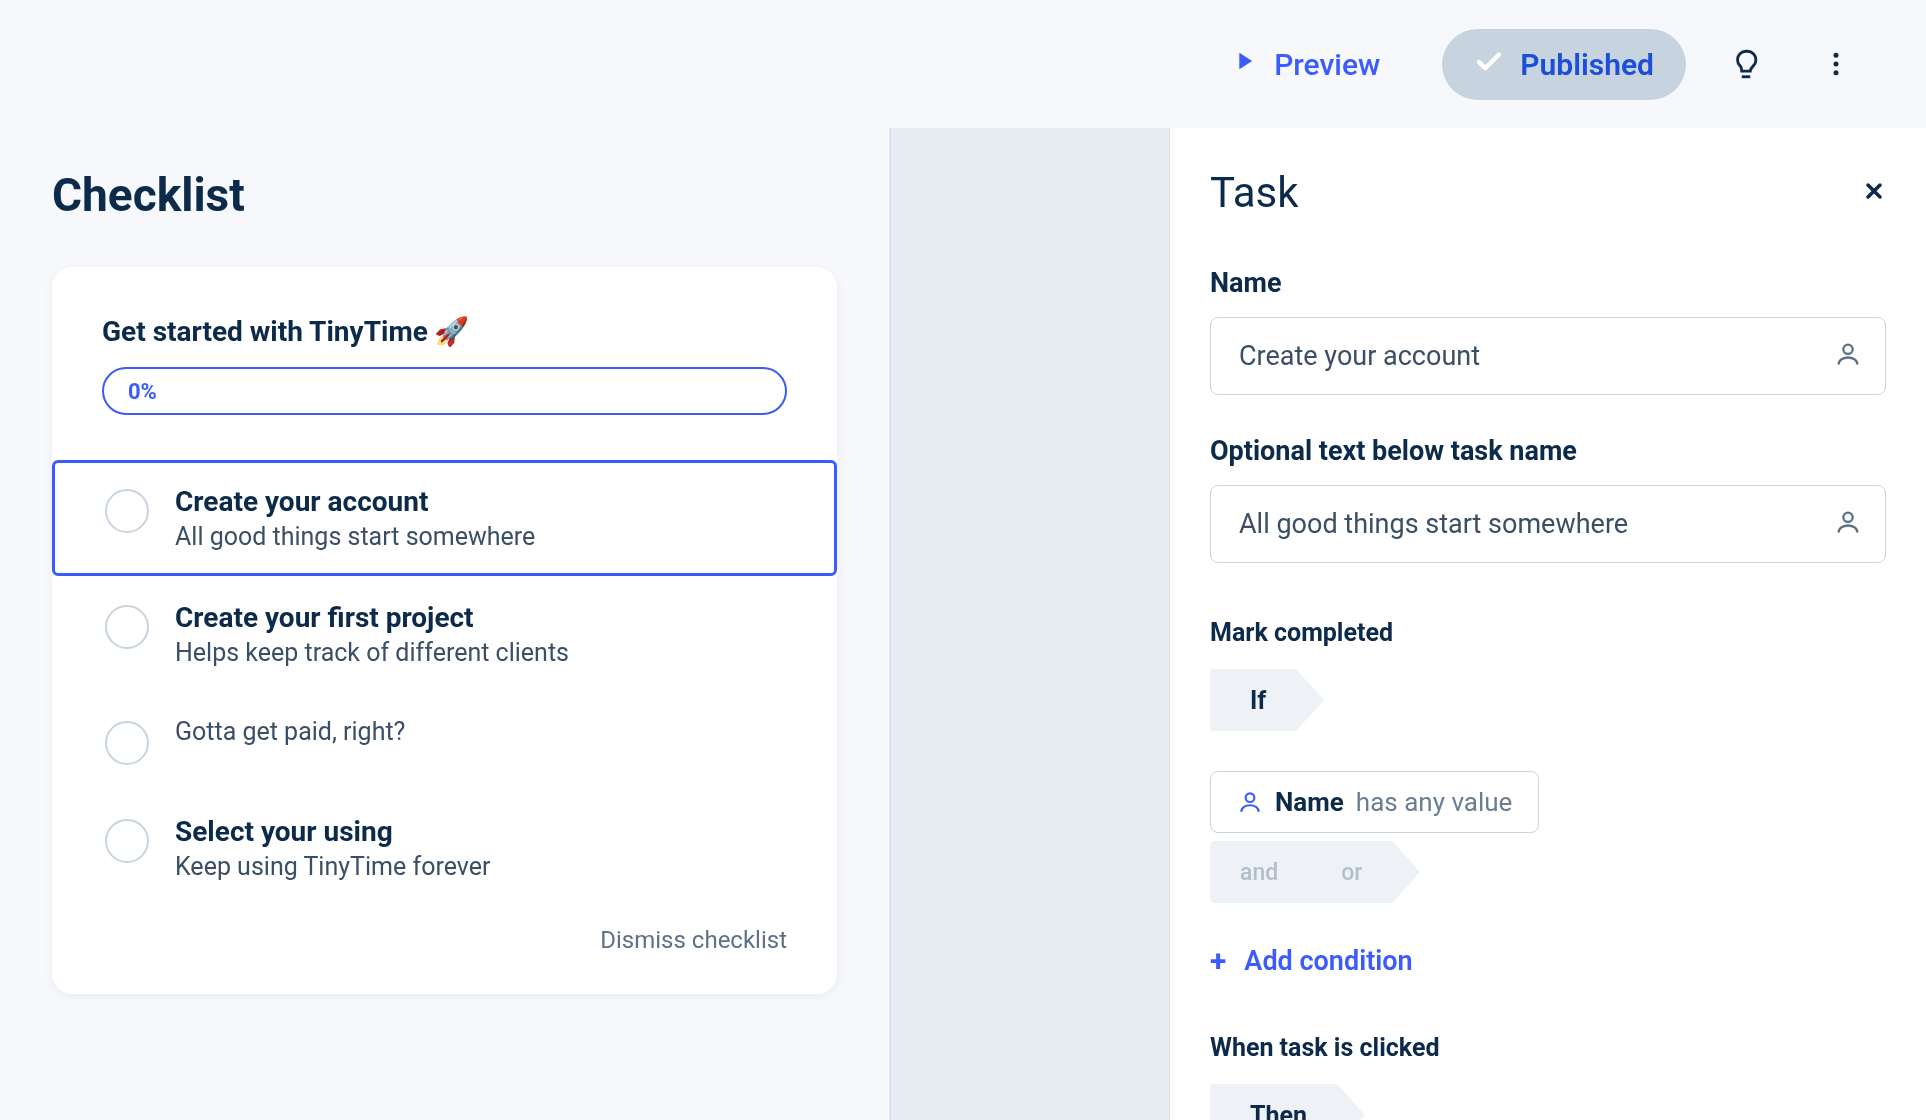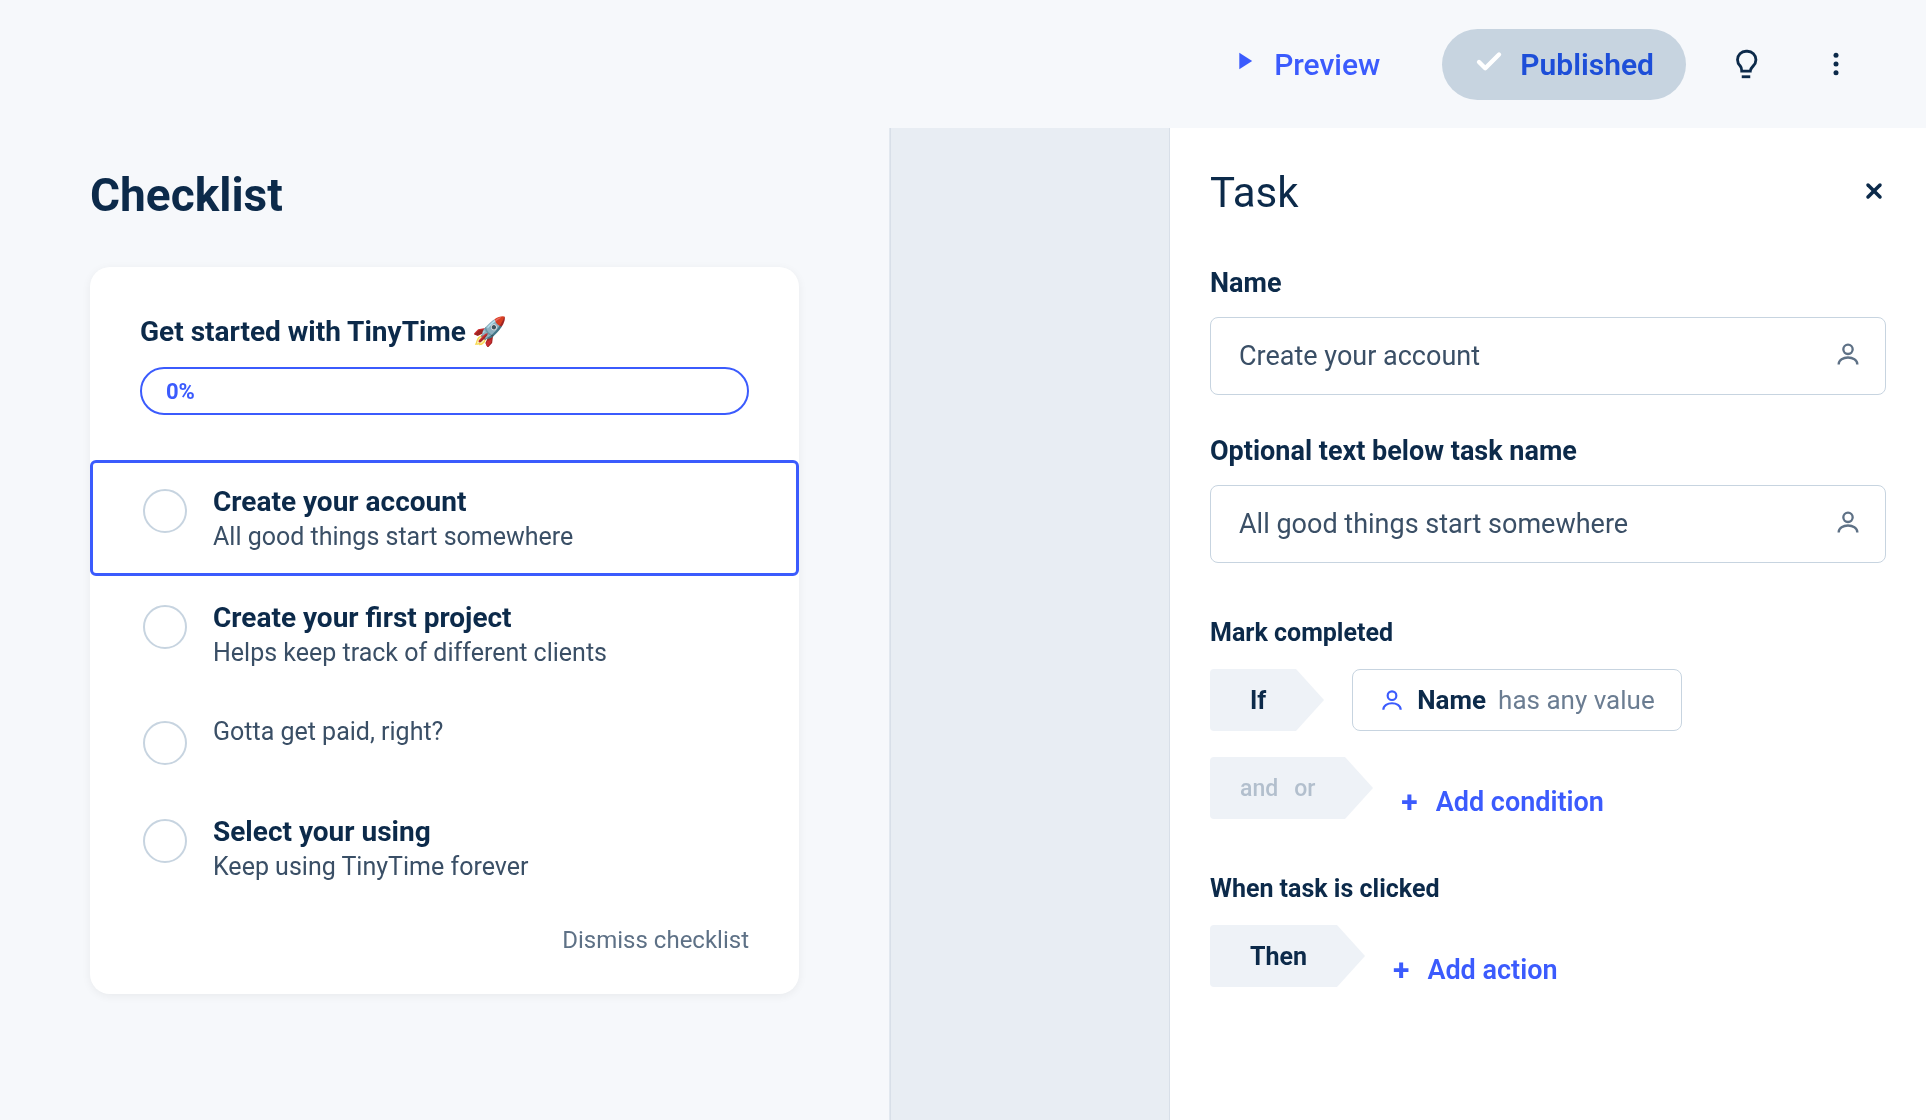--- a/index.html
+++ b/index.html
@@ -48,21 +48,21 @@
       align-items: center;
       justify-content: center;
       cursor: pointer;
     }
     .content {
       display: flex;
       height: calc(100% - 128px);
     }
     .left-panel {
       width: 890px;
-      padding: 40px 90px;
+      padding: 40px 52px;
       border-right: 1px solid #e2e8ef;
     }
     .checklist-title {
       font-size: 46px;
       font-weight: 700;
       color: #0c2a4a;
       margin-bottom: 45px;
     }
     .checklist-card {
       background: white;
@@ -191,23 +191,24 @@
     }
     .section-label {
       font-size: 25px;
       font-weight: 700;
       color: #0c2a4a;
       margin-bottom: 22px;
       margin-top: 55px;
     }
     .condition-row {
       display: flex;
-      align-items: flex-end;
+      align-items: flex-start;
       gap: 20px;
-      margin-bottom: 26px;
+      margin-bottom: 8px;
+      flex-direction: column;
     }
     .chip {
       background: #eef2f7;
       height: 62px;
       display: flex;
       align-items: center;
       padding: 0 30px 0 40px;
       font-size: 25px;
       font-weight: 700;
       color: #0c2a4a;
@@ -221,20 +222,21 @@
       top: 0;
       border-top: 31px solid transparent;
       border-bottom: 31px solid transparent;
       border-left: 28px solid #eef2f7;
     }
     .chip.muted {
       color: #b2bfcd;
       font-weight: 500;
       padding: 0 22px;
       font-size: 23px;
+      gap: 47px;
     }
     .chip.muted span {
       margin: 0 8px;
     }
     .condition-pill {
       display: flex;
       align-items: center;
       gap: 12px;
       border: 1px solid #c7d4e0;
       border-radius: 8px;

